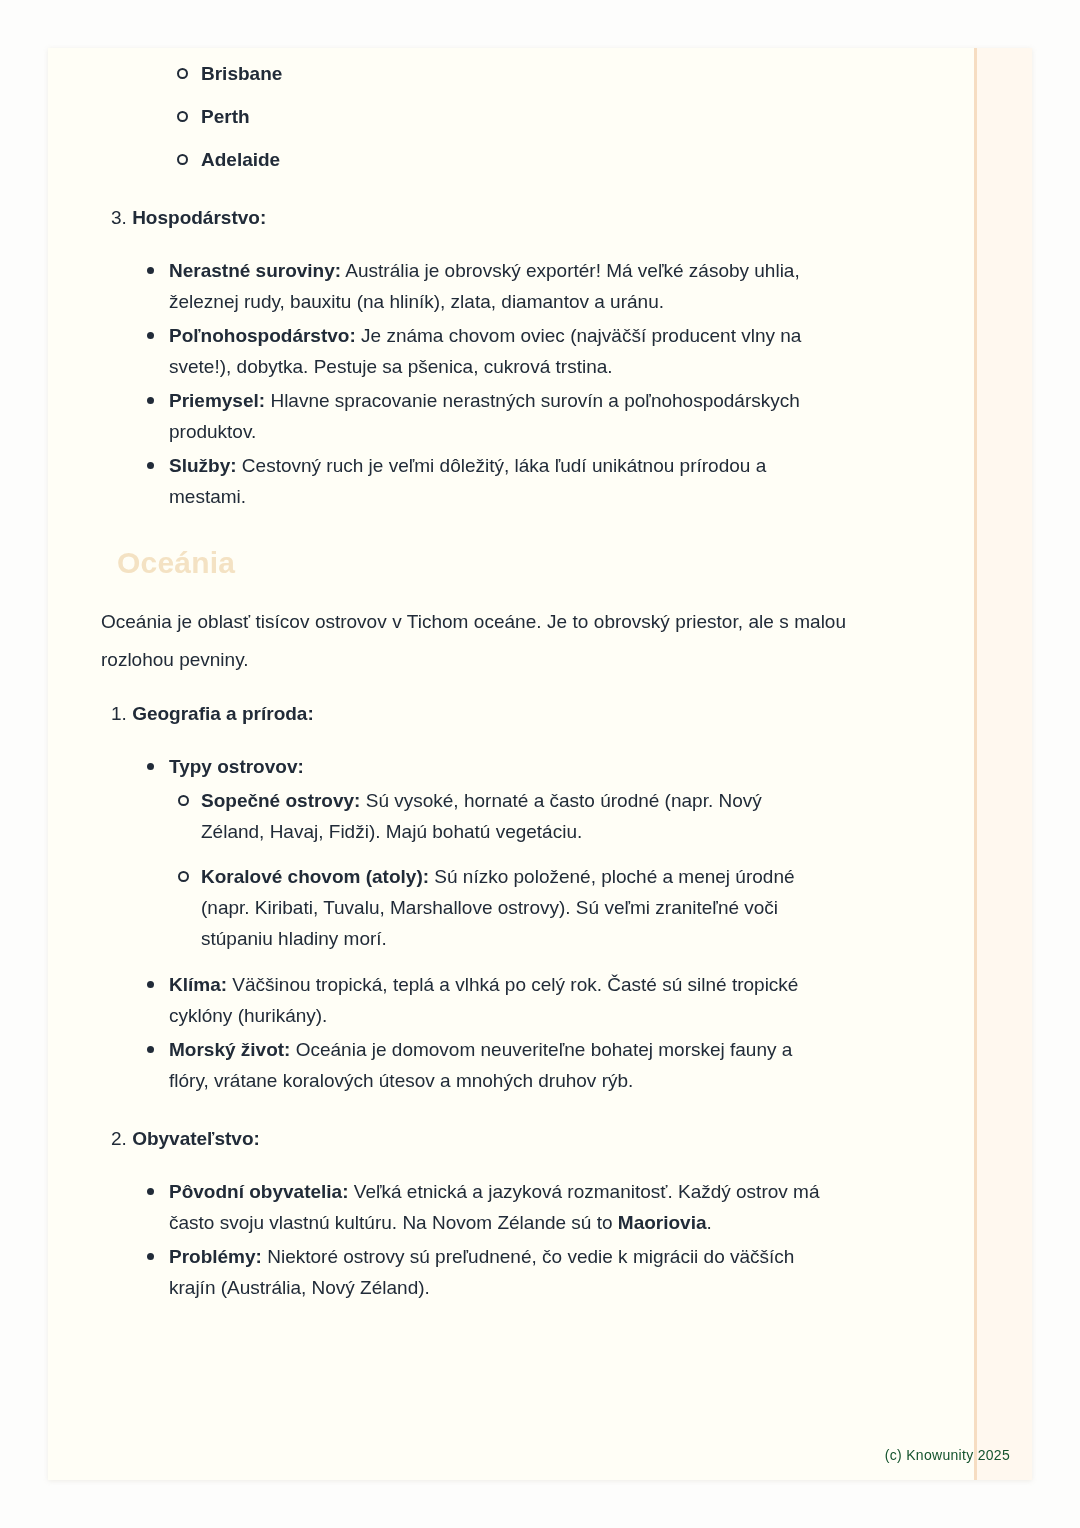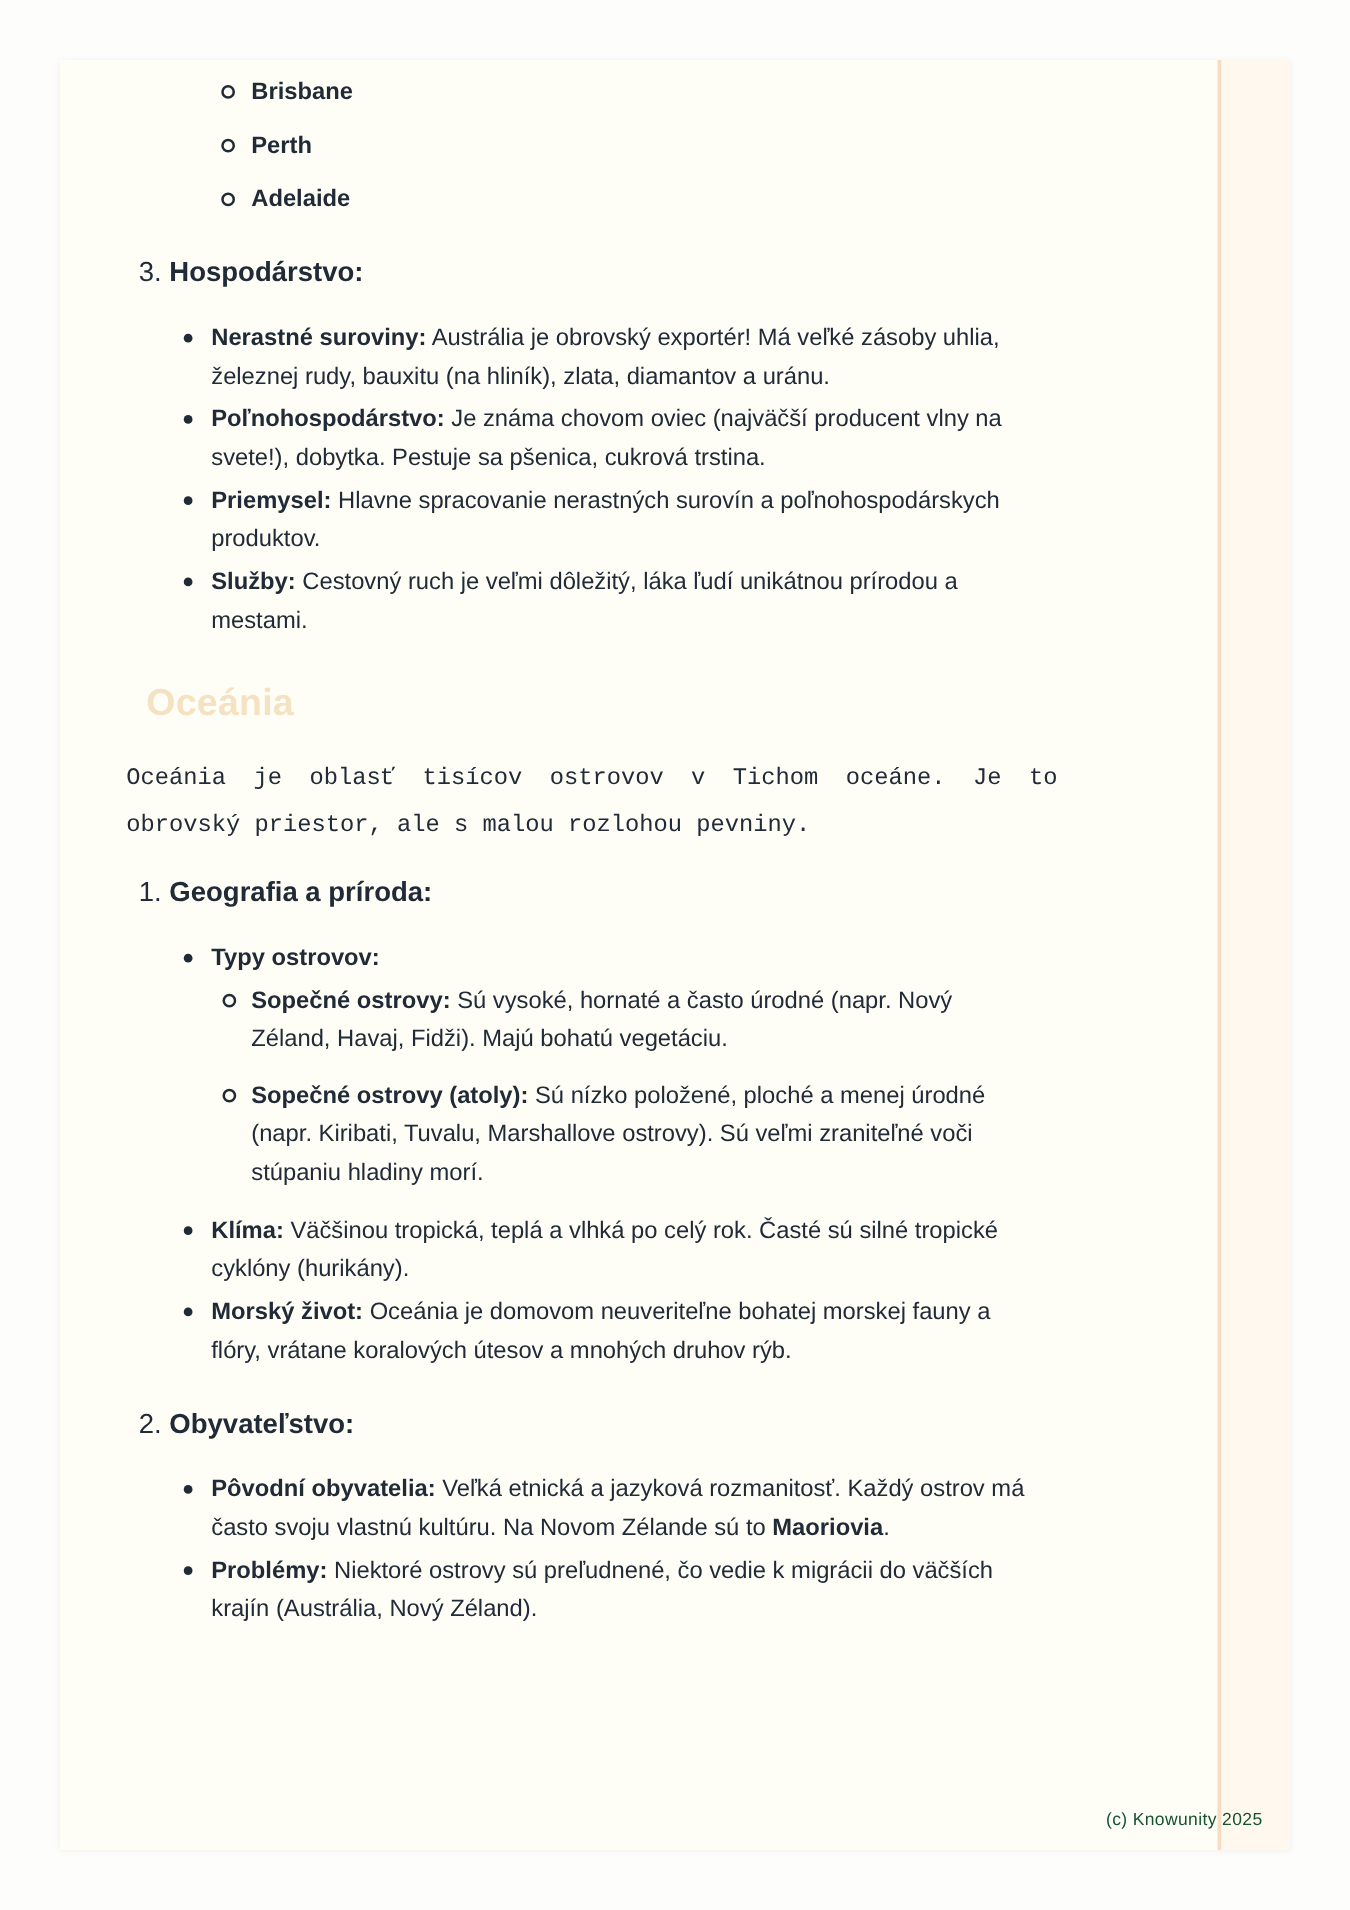--- a/index.html
+++ b/index.html
@@ -89,42 +89,41 @@
   }
 
   
   ul.l2.nested { margin-top: 3px; padding-bottom: 12px; }
   ul.l2.nested > li { padding-left: 32px; padding-right: 10px; }
   ul.l2.nested > li + li { margin-top: 14px; }
   ul.l2.nested > li::before { left: 9px; }
 
   .num-heading {
     padding-left: 10px;
-    font-size: 22px;
+    font-size: 19px;
     line-height: 31px;
   }
   .nh-economy { margin-top: 27px; }
   .nh-geo { margin-top: 19px; }
   .nh-pop { margin-top: 27px; }
   .num-heading .num { font-weight: 400; }
   .num-heading .b { font-weight: 700; }
 
   h1.section-title {
     margin: 33px 0 0 16px;
     font-size: 30px;
     line-height: 36px;
     font-weight: 700;
     color: #f4e2c3;
     letter-spacing: 0.2px;
   }
   p.intro {
     margin: 22px 0 0 0;
     line-height: 38px;
     text-align: justify;
-    font-family: Liberation Mono, monospace;
   }
   .footer {
     position: absolute;
     right: 22px;
     bottom: 15px;
     font-size: 14px;
     line-height: 20px;
     color: #14532d;
     letter-spacing: 0.3px;
   }
@@ -163,21 +162,21 @@
     <div class="num-heading nh-geo">
       <span class="num">1.</span>
       <span class="b">Geografia a príroda:</span>
     </div>
 
     <ul class="l1">
       <li>
         <span class="b">Typy ostrovov:</span>
         <ul class="l2 nested">
           <li><span class="b">Sopečné ostrovy:</span><span> Sú vysoké, hornaté a často úrodné (napr. Nový Zéland, Havaj, Fidži). Majú bohatú vegetáciu.</span></li>
-          <li><span class="b">Sopečné ostrovy (atoly):</span><span> Sú nízko položené, ploché a menej úrodné (napr. Kiribati, Tuvalu, Marshallove ostrovy). Sú veľmi zraniteľné voči stúpaniu hladiny morí.</span></li>
+          <li><span class="b">Koralové chovom (atoly):</span><span> Sú nízko položené, ploché a menej úrodné (napr. Kiribati, Tuvalu, Marshallove ostrovy). Sú veľmi zraniteľné voči stúpaniu hladiny morí.</span></li>
         </ul>
       </li>
       <li><span class="b">Klíma:</span><span> Väčšinou tropická, teplá a vlhká po celý rok. Časté sú silné tropické cyklóny (hurikány).</span></li>
       <li><span class="b">Morský život:</span><span> Oceánia je domovom neuveriteľne bohatej morskej fauny a flóry, vrátane koralových útesov a mnohých druhov rýb.</span></li>
     </ul>
 
     <div class="num-heading nh-pop">
       <span class="num">2.</span>
       <span class="b">Obyvateľstvo:</span>
     </div>

